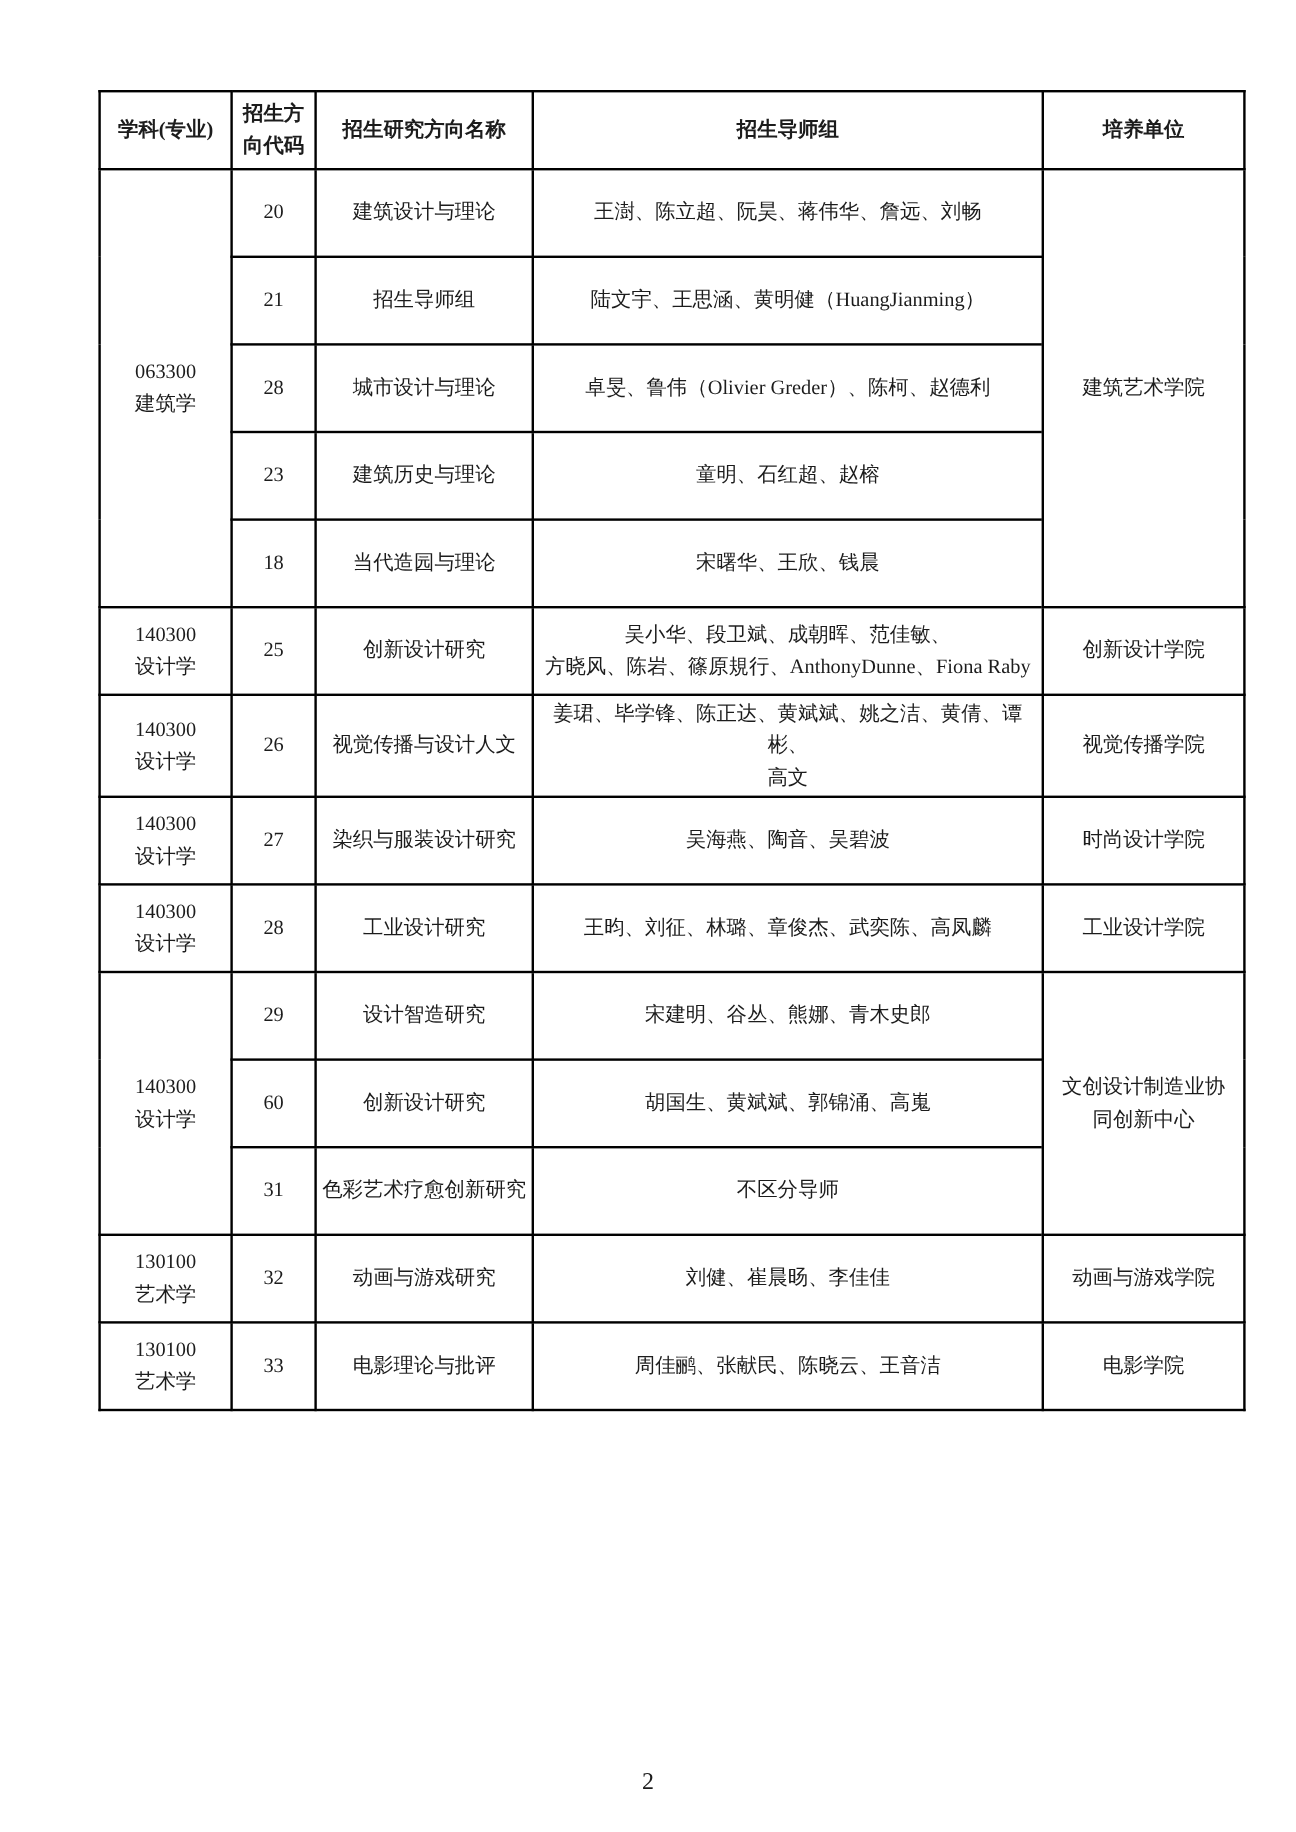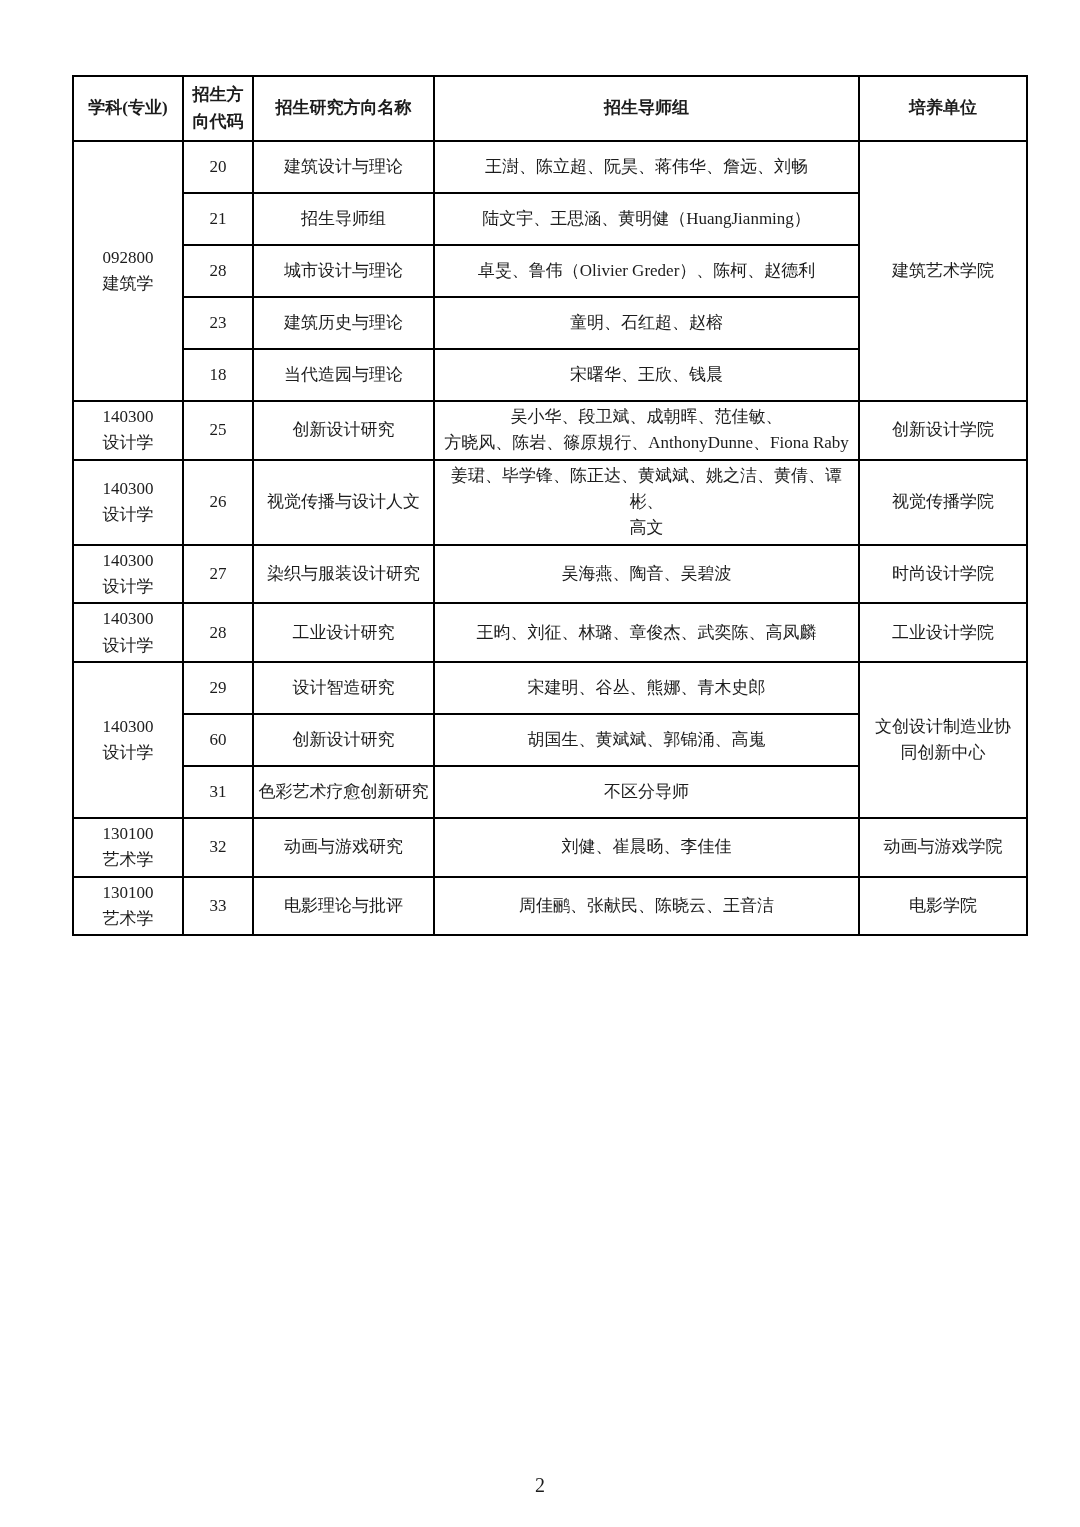--- a/index.html
+++ b/index.html
@@ -11,21 +11,21 @@
   }
   .page {
     position: relative;
     width: 1080px;
     height: 1527px;
     background: #ffffff;
     overflow: hidden;
   }
   table.admissions {
     position: absolute;
-    left: 72px;
+    left: 82px;
     top: 75px;
     width: 954px;
     border-collapse: collapse;
     table-layout: fixed;
   }
   table.admissions th,
   table.admissions td {
     border: 2px solid #000000;
     text-align: center;
     vertical-align: middle;
@@ -33,21 +33,21 @@
     line-height: 1.55;
     white-space: pre-line;
     padding: 2px 4px;
     overflow: hidden;
   }
   table.admissions th {
     font-weight: bold;
     height: 65px;
   }
   table.admissions td {
-    height: 52px;
+    height: 73px;
     font-weight: normal;
   }
   .page-number {
     position: absolute;
     top: 1474px;
     left: 0;
     width: 100%;
     text-align: center;
     font-size: 20px;
     color: #1c1c1c;
@@ -71,21 +71,21 @@
         <th>学科(专业)</th>
         <th>招生方
 向代码</th>
         <th>招生研究方向名称</th>
         <th>招生导师组</th>
         <th>培养单位</th>
       </tr>
     </thead>
     <tbody>
       <tr>
-        <td rowspan="5">092800
+        <td rowspan="5">063300
 建筑学</td>
         <td>20</td>
         <td>建筑设计与理论</td>
         <td>王澍、陈立超、阮昊、蒋伟华、詹远、刘畅</td>
         <td rowspan="5">建筑艺术学院</td>
       </tr>
       <tr>
         <td>21</td>
         <td>招生导师组</td>
         <td>陆文宇、王思涵、黄明健（HuangJianming）</td>

